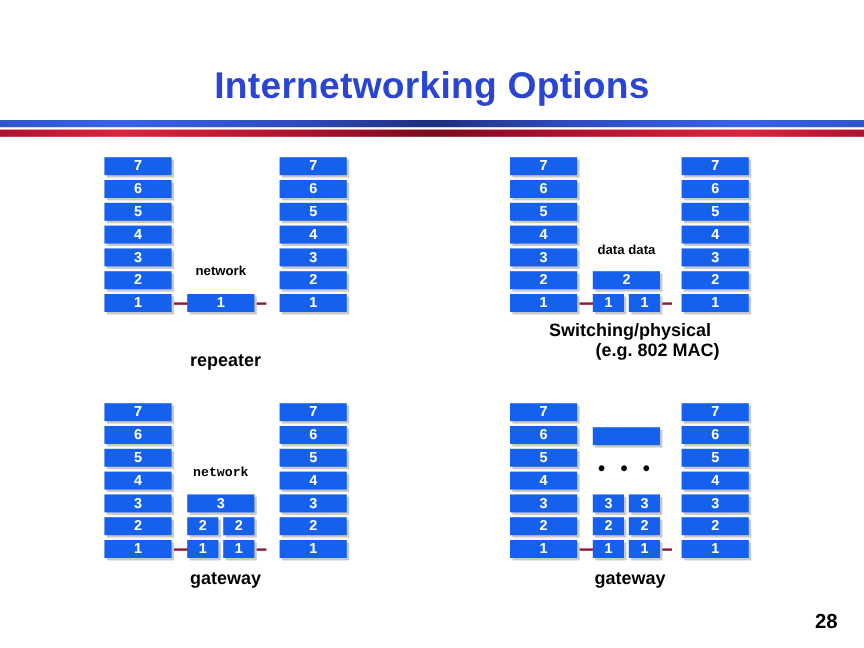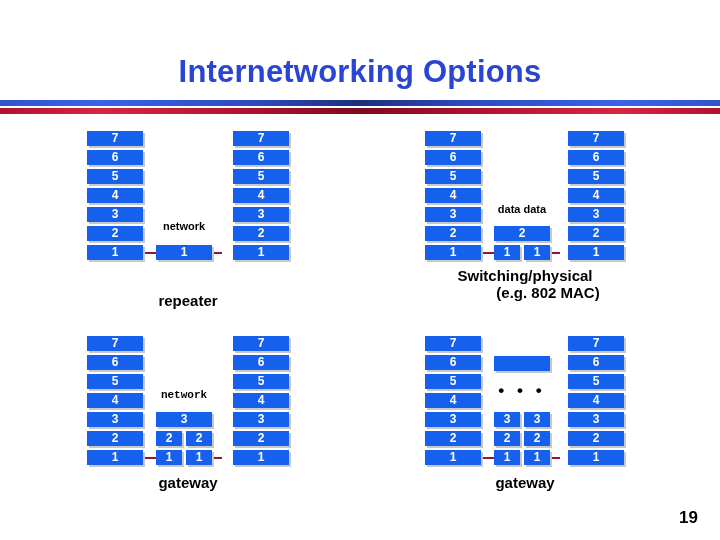--- a/index.html
+++ b/index.html
@@ -272,13 +272,13 @@
     <div class="layer" style="left:568px;top:374px;width:56px;">5</div>
     <div class="layer" style="left:568px;top:393px;width:56px;">4</div>
     <div class="layer" style="left:568px;top:412px;width:56px;">3</div>
     <div class="layer" style="left:568px;top:431px;width:56px;">2</div>
     <div class="layer" style="left:568px;top:450px;width:56px;">1</div>
   </div>
 
   <div class="caption" style="left:425px;top:474px;width:200px;">gateway</div>
 </div>
 
-<div id="page-number">19</div>
+<div id="page-number">28</div>
 
 </body></html>

